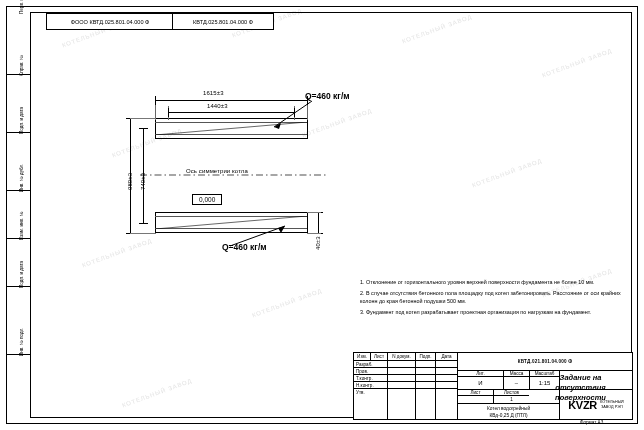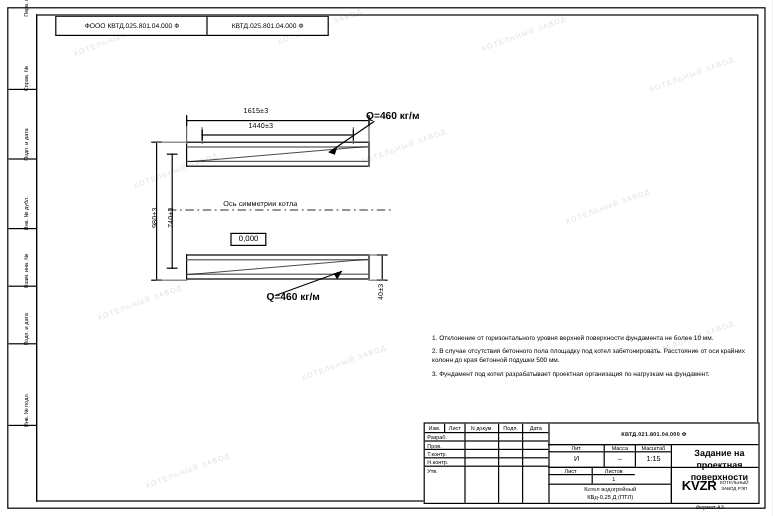--- a/index.html
+++ b/index.html
@@ -237,23 +237,23 @@
     </div>
 
     <div class="c bl bt" style="left:205px;top:36px;width:73px;height:30px;flex-direction:row;gap:3px;">
       <span class="logo">KVZR</span>
       <span style="display:flex;flex-direction:column;font-size:3.8px;line-height:5px;">
         <span>КОТЕЛЬНЫЙ</span>
         <span>ЗАВОД РЭП</span>
       </span>
     </div>
 
-    <div class="mid" style="position:absolute;left:209px;top:20px;width:73px;">
+    <div class="mid" style="position:absolute;left:190px;top:20px;width:73px;font-style:italic;">
       <div>Задание на</div>
-      <div>проектная</div>
+      <div>отсутствия</div>
       <div>поверхности</div>
     </div>
     <div class="ln v1" style="left:205px;top:17px;height:49px;"></div>
     <div class="ln h1" style="left:103px;top:17px;width:175px;"></div>
   </div>
 
   <div class="fmt" style="left:580px;top:420px;">Формат A3</div>
 
 </div>
 

